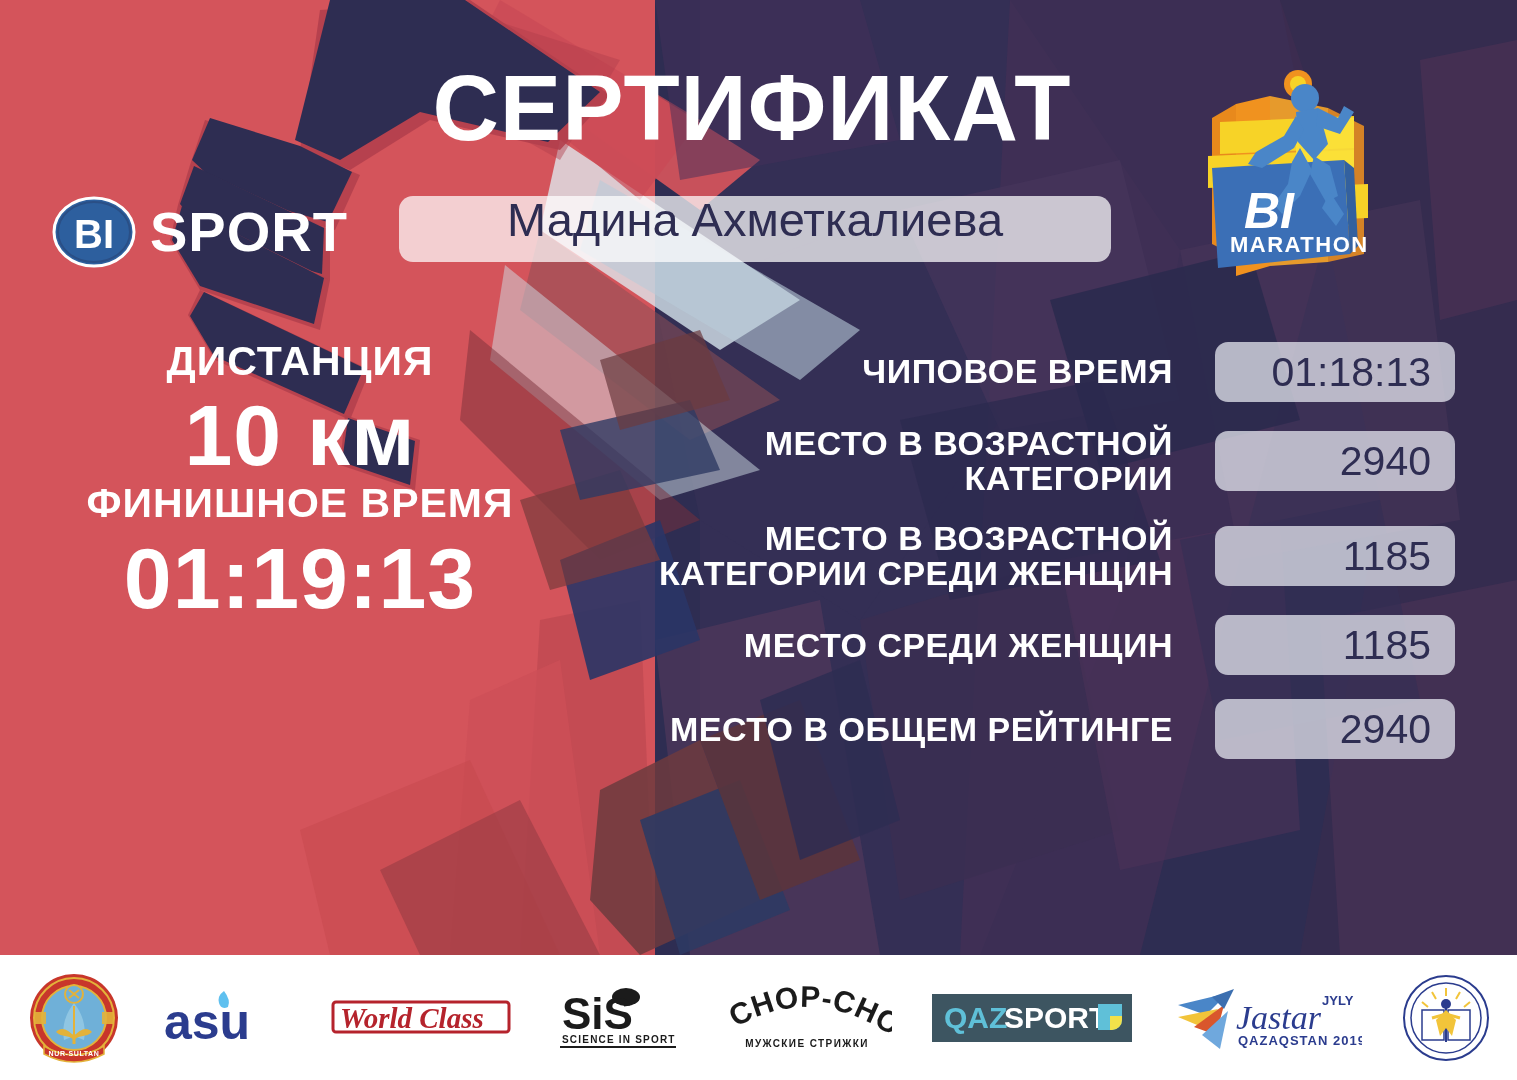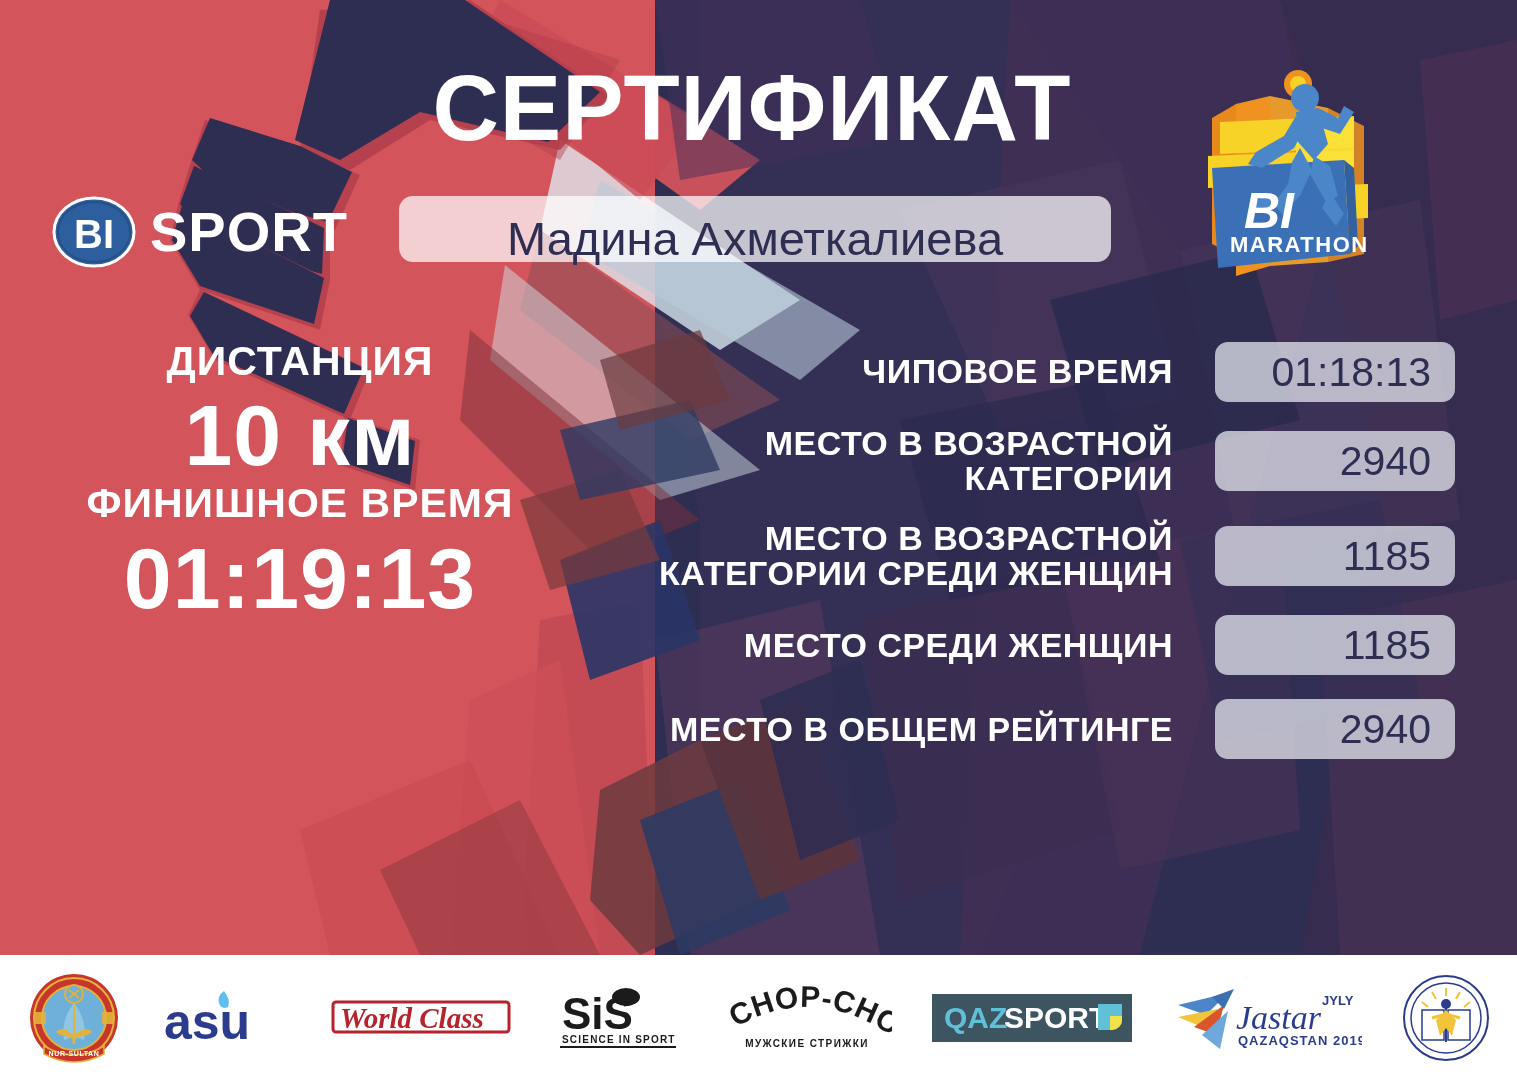--- a/index.html
+++ b/index.html
@@ -33,21 +33,21 @@
     position:absolute;left:382px;top:62px;width:740px;
     text-align:center;
     font-size:92px;font-weight:bold;letter-spacing:1px;
     color:#ffffff;line-height:1;
     white-space:nowrap;
   }
   .name-badge{
     position:absolute;left:399px;top:196px;width:712px;height:66px;
     background:rgba(255,255,255,0.72);
     border-radius:14px;
-    display:flex;align-items:flex-end;justify-content:center;
+    display:flex;align-items:flex-start;justify-content:center;
     box-sizing:border-box;
   }
   .name-badge span{
     font-size:47px;color:#2e2d52;line-height:1;
     white-space:nowrap;
   }
 
   
   .bigroup{
     position:absolute;left:52px;top:196px;

